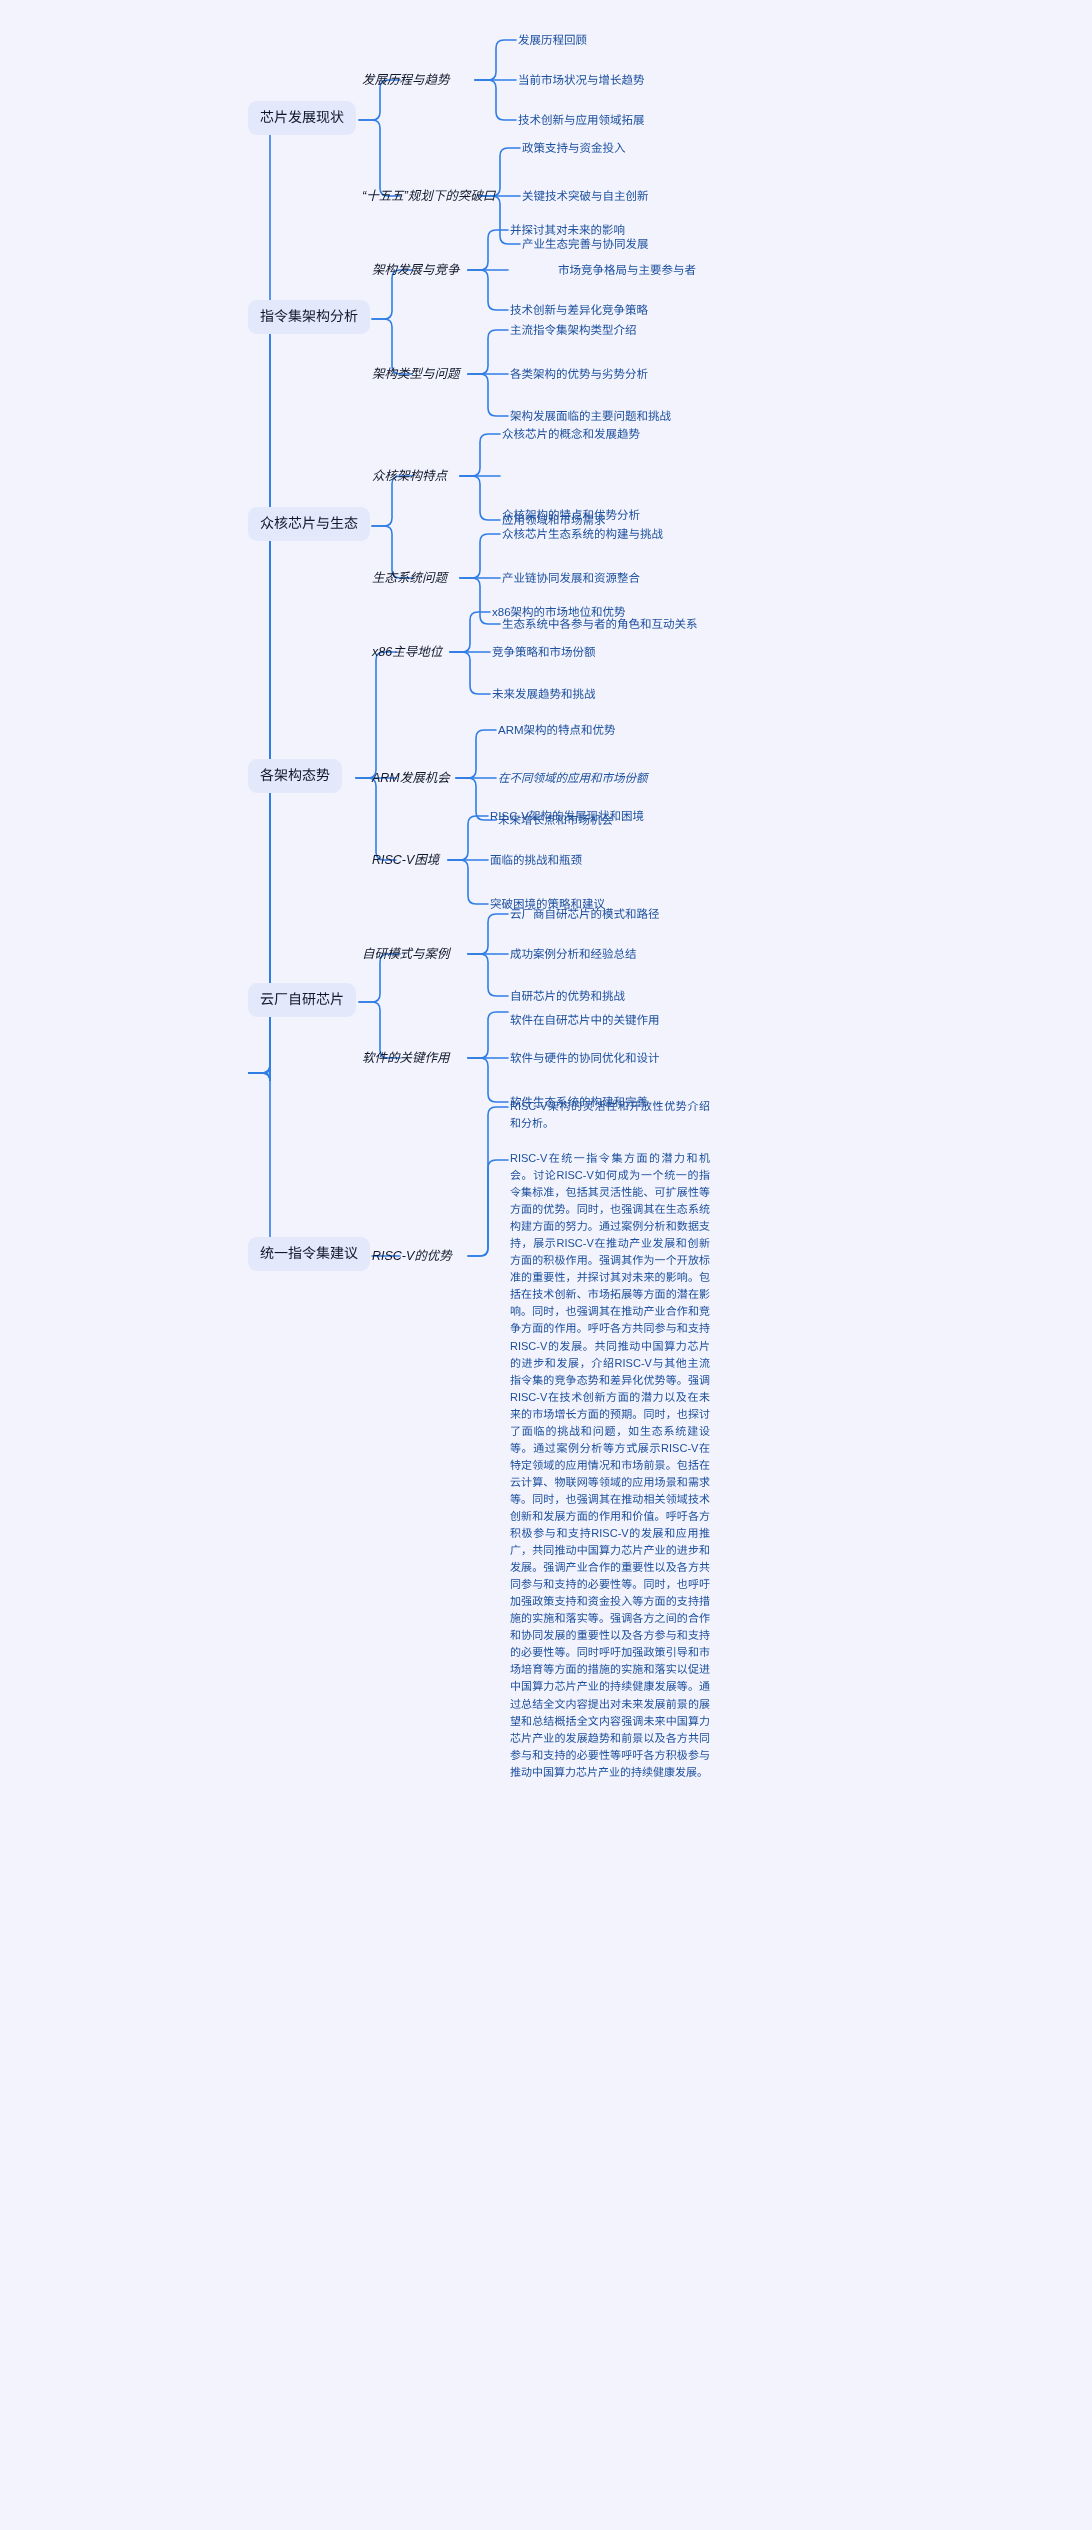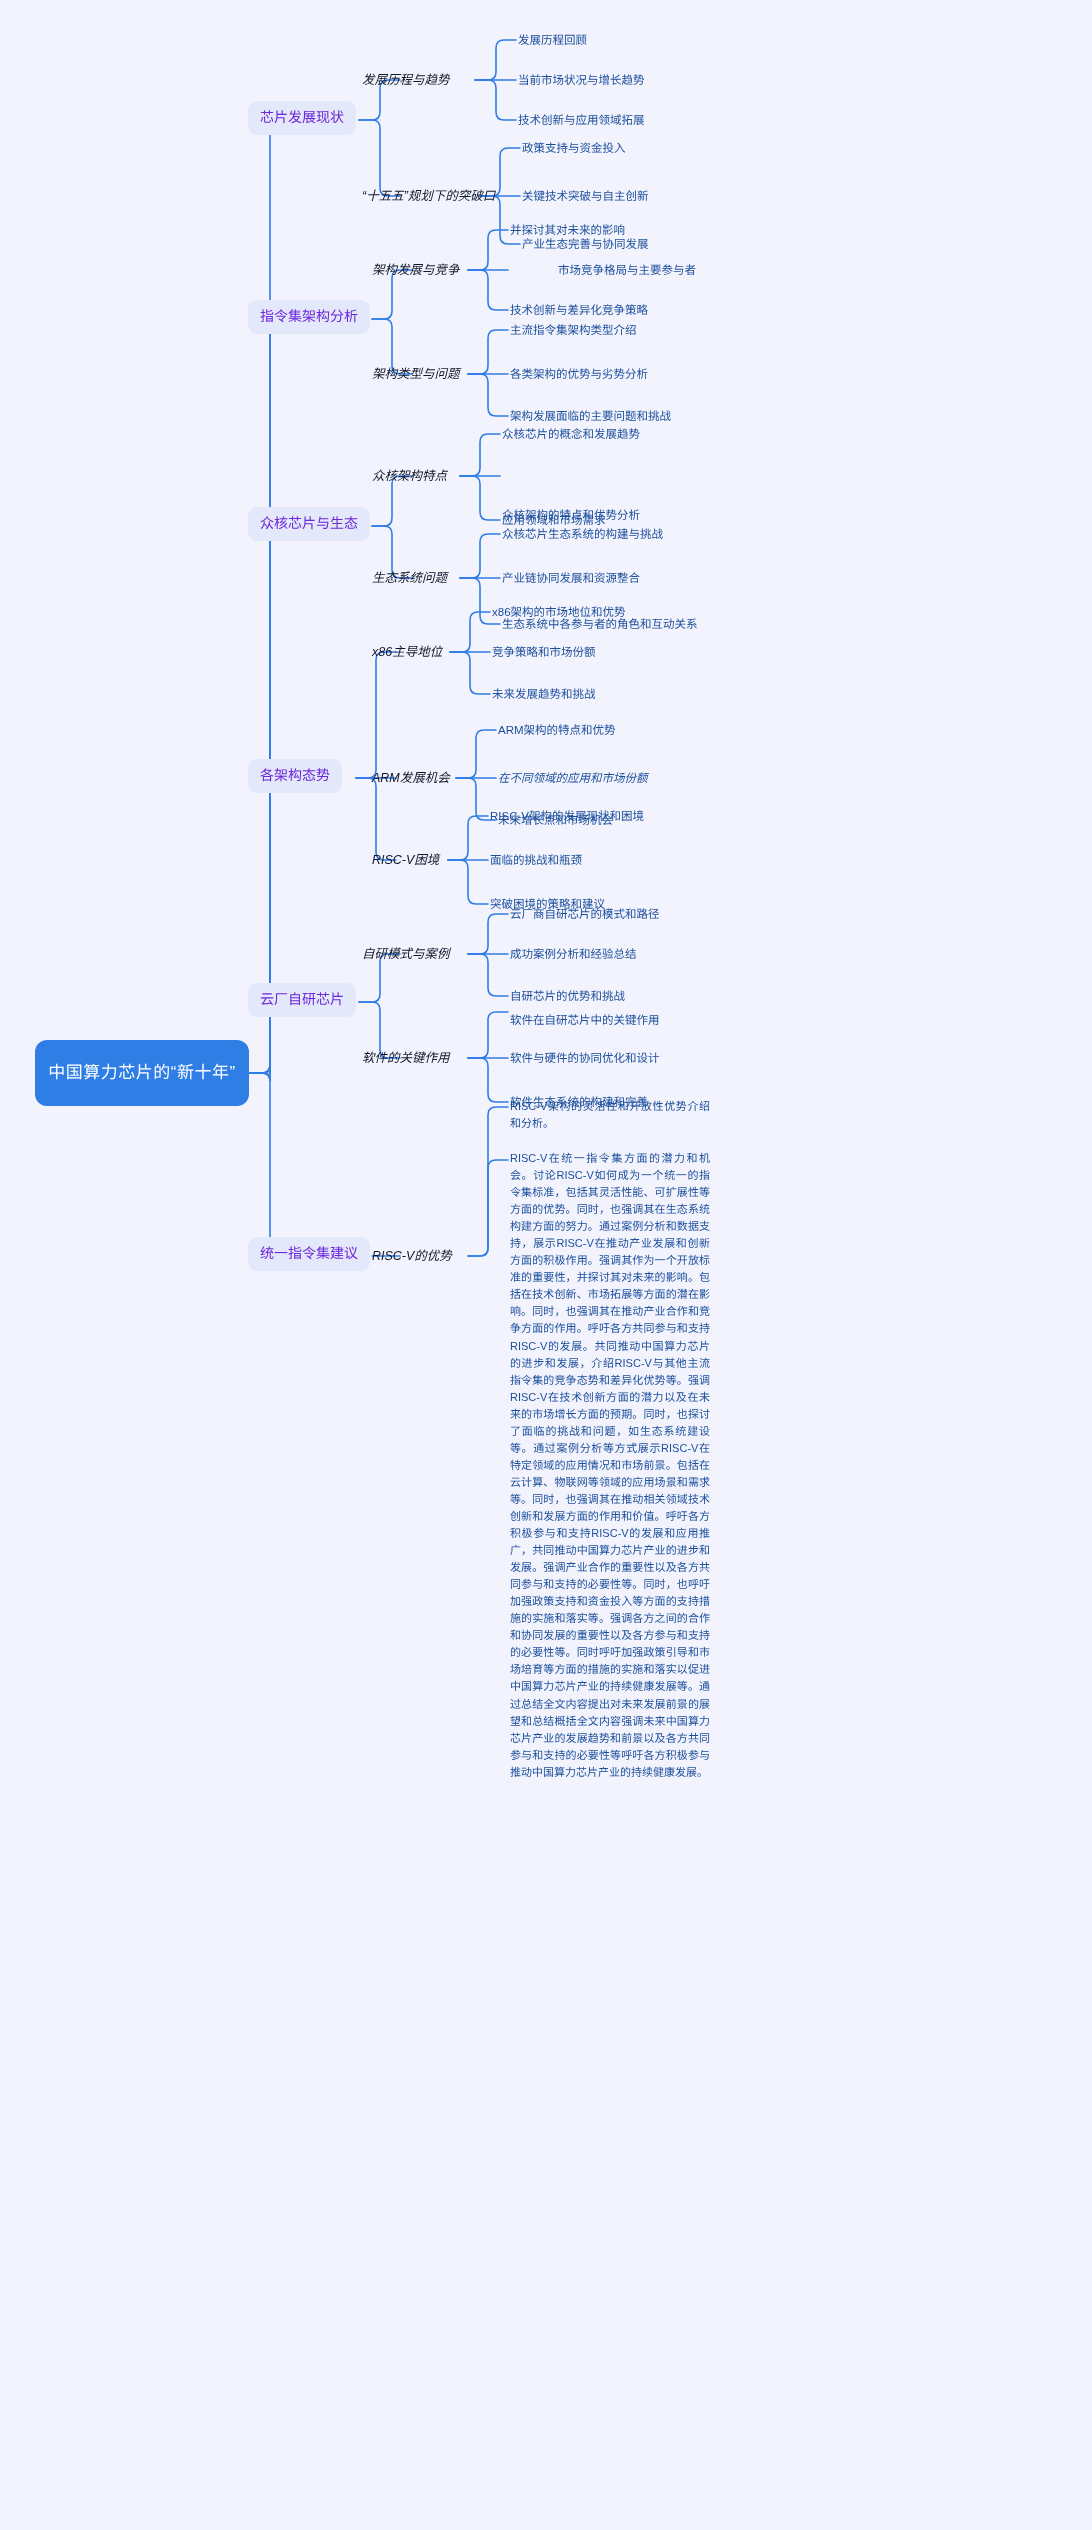--- a/index.html
+++ b/index.html
@@ -39,21 +39,21 @@
     font-size:17px;
     line-height:1.5;
     letter-spacing:0.5px;
     padding:8px 10px;
   }
   
   .l2-node{
     position:absolute;
     box-sizing:border-box;
     background:#e3e8fb;
-    color:#6d28d9;
+    color:#0f172a;
     border-radius:9px;
     font-size:14px;
     line-height:1.4;
     padding:7px 12px;
     white-space:nowrap;
     text-align:center;
   }
   
   .l3-node{
     position:absolute;
@@ -160,23 +160,20 @@
       <path d="M468 1058 H480 Q488 1058 488 1066 V1094 Q488 1102 496 1102 H508"></path>
 
       <path d="M372 1256 H400"></path>
 
       <path d="M468 1256 H480 Q488 1256 488 1248 V1115 Q488 1107 496 1107 H508"></path>
       <path d="M468 1256 H480 Q488 1256 488 1264 V1200 Q488 1192 496 1192 H508" stroke-width="0"></path>
       <path d="M468 1256 H480 Q488 1256 488 1248 V1168 Q488 1160 496 1160 H508"></path>
     </g>
   </svg>
 
-  <div class="root-node">
-    <span>中国算力芯片的“新十年”</span>
-  </div>
 
   <div class="l2-node" style="left:248px; top:101px;">
     <span>芯片发展现状</span>
   </div>
 
   <div class="l3-node" style="left:362px; top:71px;">
     <span>发展历程与趋势</span>
   </div>
   <div class="l4-node" style="left:518px; top:32px;">
     <span>发展历程回顾</span>

